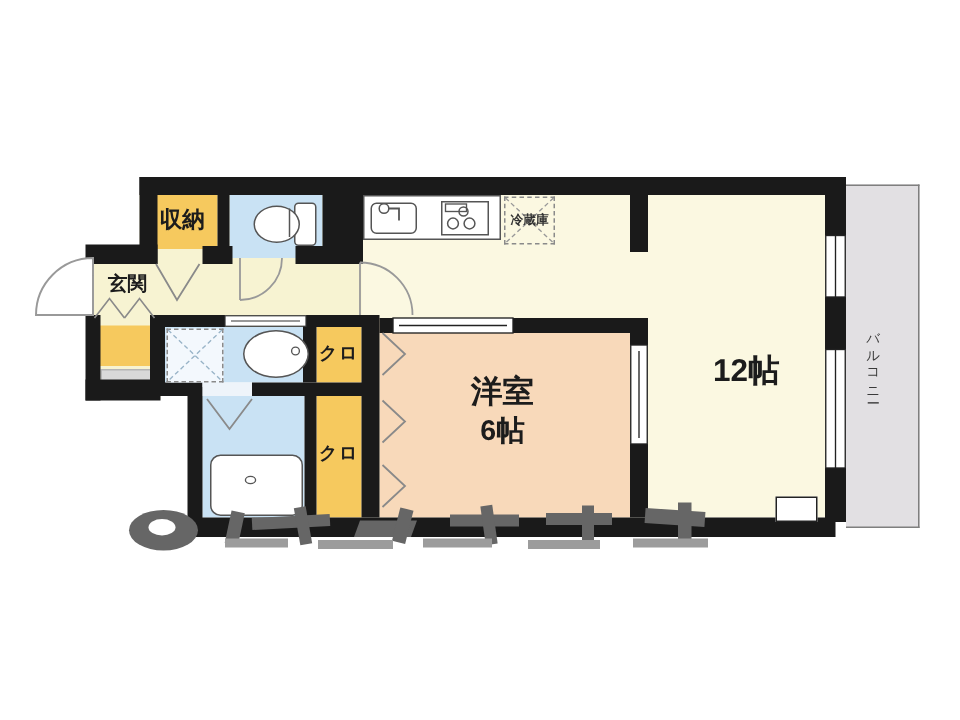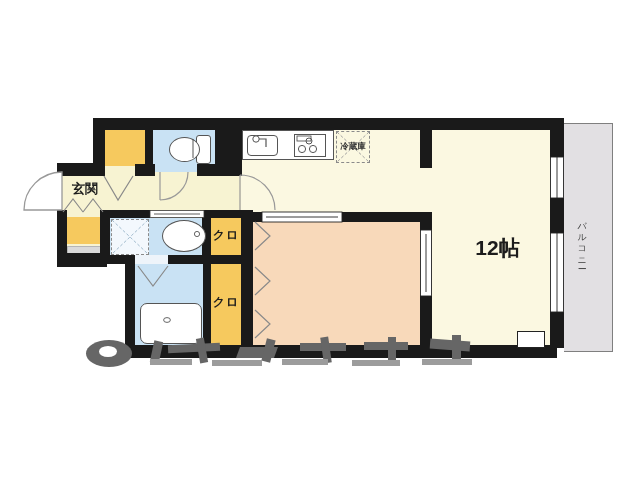--- a/index.html
+++ b/index.html
@@ -133,23 +133,26 @@
     <circle cx="313" cy="149" r="3.6" fill="none" stroke="#555" stroke-width="1"></circle>
 
     <circle cx="197" cy="234" r="2.6" fill="none" stroke="#555" stroke-width="0.9"></circle>
     <ellipse cx="167" cy="320" rx="3.4" ry="2.4" fill="none" stroke="#555" stroke-width="0.9"></ellipse>
 
     <line x1="193" y1="139" x2="193" y2="158" stroke="#555" stroke-width="1"></line>
   </svg>
 
   <div class="label" style="left:450px;top:234px;width:95px;height:28px;font-size:21px;z-index:35;">12帖</div>
 
+  <div class="label" style="left:285px;top:249px;width:100px;height:26px;font-size:21px;z-index:35;">洋室</div>
+  <div class="label" style="left:285px;top:276px;width:100px;height:24px;font-size:19px;z-index:35;">6帖</div>
 
   <div class="label" style="left:64px;top:180px;width:42px;height:18px;font-size:13px;z-index:35;">玄関</div>
 
+  <div class="label" style="left:98px;top:128px;width:47px;height:38px;font-size:15px;z-index:35;">収納</div>
 
   <div class="label" style="left:209px;top:221px;width:34px;height:30px;font-size:12px;letter-spacing:1px;z-index:35;">クロ</div>
   <div class="label" style="left:209px;top:288px;width:34px;height:30px;font-size:12px;letter-spacing:1px;z-index:35;">クロ</div>
 
   <div class="label" style="left:572px;top:200px;width:20px;height:80px;z-index:35;font-weight:normal;">
     <span class="vtext">バルコニー</span>
   </div>
 
 
   <div class="smalltext" style="left:336px;top:131px;width:34px;height:32px;font-size:8.5px;z-index:35;">冷蔵庫</div>

